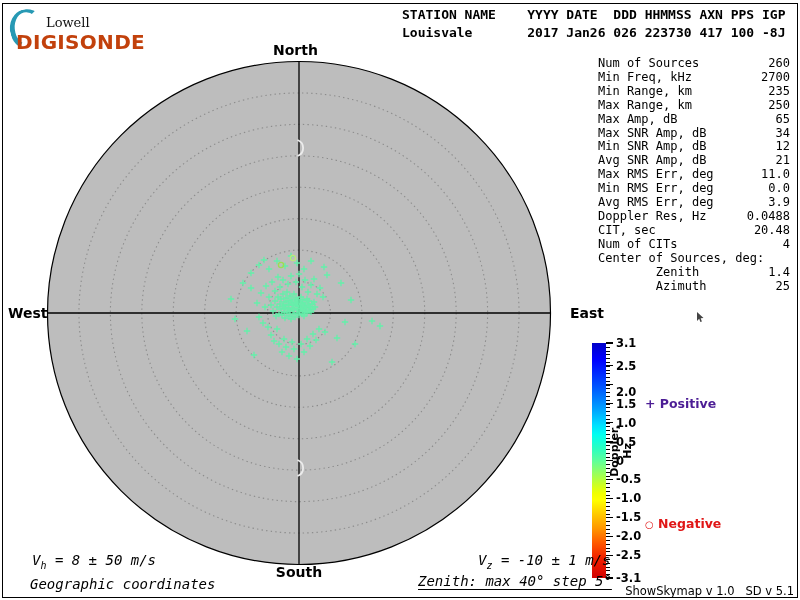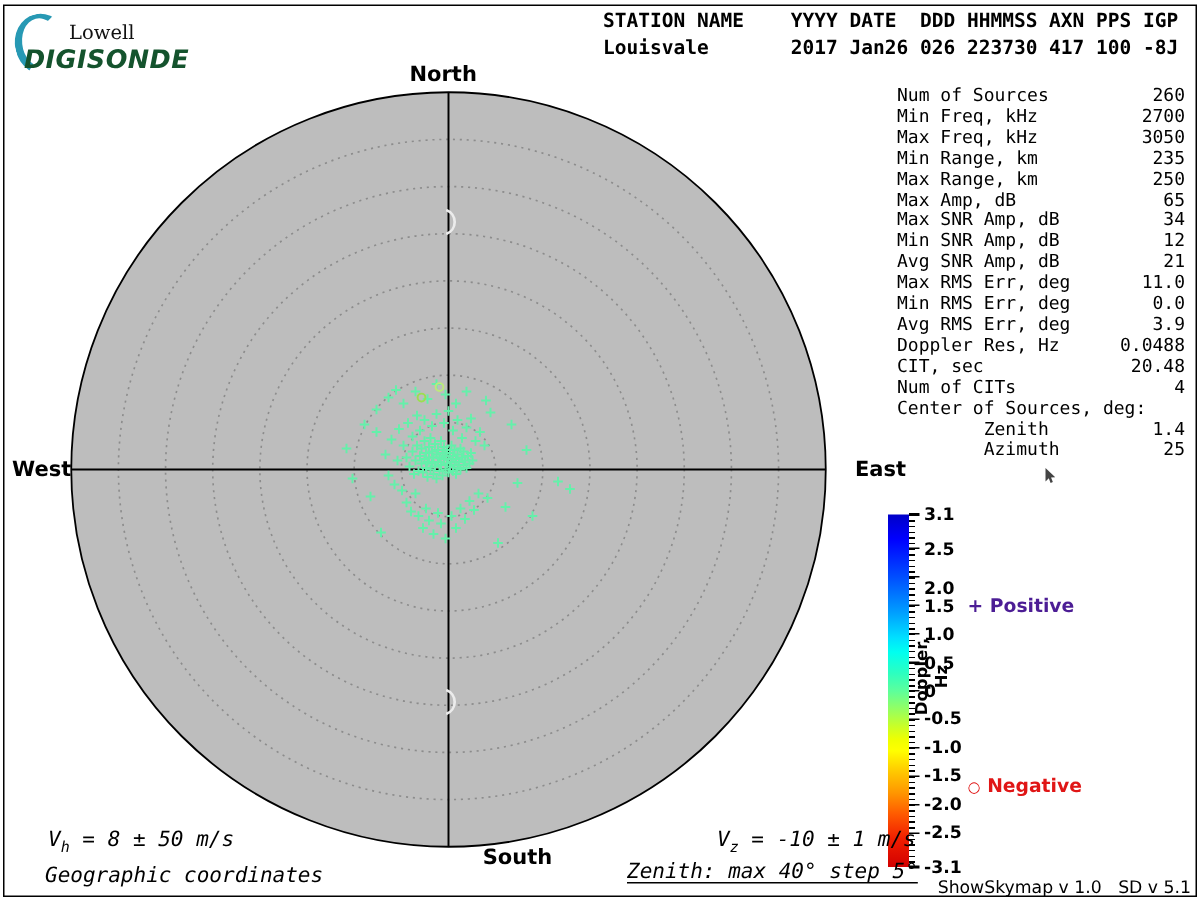--- a/index.html
+++ b/index.html
@@ -11,31 +11,31 @@
   .mono{font-family:"DejaVu Sans Mono",monospace;}
   
   .frame{position:absolute;left:2px;top:3px;width:794px;height:593px;border:1px solid #000;pointer-events:none;}
 
   
   .logo{position:absolute;left:8px;top:6px;width:120px;height:40px;}
   .logo-arc{position:absolute;left:2px;top:3px;width:26px;height:33px;
     border:5px solid transparent;border-left:5px solid #2799B4;border-top:3px solid #2799B4;
     border-radius:50%;transform:rotate(-14deg);}
   .logo-lowell{position:absolute;left:38px;top:9px;font-family:"DejaVu Serif",serif;font-size:13px;color:#111;}
-  .logo-digisonde{position:absolute;left:8px;top:24px;font-weight:bold;font-size:17px;color:#14532d;letter-spacing:.3px;font-style:italic;}
+  .logo-digisonde{position:absolute;left:8px;top:24px;font-weight:bold;font-size:20px;color:#c2410c;letter-spacing:.3px;}
 
   
   .header{position:absolute;left:402px;top:6px;font-weight:bold;font-size:13px;line-height:18px;white-space:pre;margin:0;}
 
   
   svg.plot{position:absolute;left:0;top:0;}
 
   .compass{position:absolute;font-weight:bold;font-size:14px;}
   .c-north{left:273px;top:42px;width:60px;text-align:left;}
-  .c-south{left:269px;top:564px;width:60px;text-align:center;margin-left:46px;}
+  .c-south{left:269px;top:564px;width:60px;text-align:center;}
   .c-west{left:8px;top:305px;width:38px;text-align:right;}
   .c-east{left:552px;top:305px;width:40px;text-align:left;padding-left:18px;}
 
   
   .stats{position:absolute;left:598px;top:57px;width:192px;font-size:12px;line-height:13.9px;}
   .stat-row{display:flex;justify-content:space-between;white-space:pre;font-family:"DejaVu Sans Mono",monospace;}
   .stat-label{white-space:pre;}
   .stat-value{}
 
   
@@ -245,21 +245,20 @@
 <span>Louisvale       2017 Jan26 026 223730 417 100 -8J</span></pre>
 
 <div class="compass c-north">North</div>
 <div class="compass c-south">South</div>
 <div class="compass c-west">West</div>
 <div class="compass c-east">East</div>
 
 <div class="stats" id="stats-panel">
     <div class="stat-row"><span class="stat-label">Num of Sources</span><span class="stat-value">260</span></div>
     <div class="stat-row"><span class="stat-label">Min Freq, kHz</span><span class="stat-value">2700</span></div>
-    <div class="stat-row"><span class="stat-label">Max Freq, kHz</span><span class="stat-value">3050</span></div>
     <div class="stat-row"><span class="stat-label">Min Range, km</span><span class="stat-value">235</span></div>
     <div class="stat-row"><span class="stat-label">Max Range, km</span><span class="stat-value">250</span></div>
     <div class="stat-row"><span class="stat-label">Max Amp, dB</span><span class="stat-value">65</span></div>
     <div class="stat-row"><span class="stat-label">Max SNR Amp, dB</span><span class="stat-value">34</span></div>
     <div class="stat-row"><span class="stat-label">Min SNR Amp, dB</span><span class="stat-value">12</span></div>
     <div class="stat-row"><span class="stat-label">Avg SNR Amp, dB</span><span class="stat-value">21</span></div>
     <div class="stat-row"><span class="stat-label">Max RMS Err, deg</span><span class="stat-value">11.0</span></div>
     <div class="stat-row"><span class="stat-label">Min RMS Err, deg</span><span class="stat-value">0.0</span></div>
     <div class="stat-row"><span class="stat-label">Avg RMS Err, deg</span><span class="stat-value">3.9</span></div>
     <div class="stat-row"><span class="stat-label">Doppler Res, Hz</span><span class="stat-value">0.0488</span></div>

